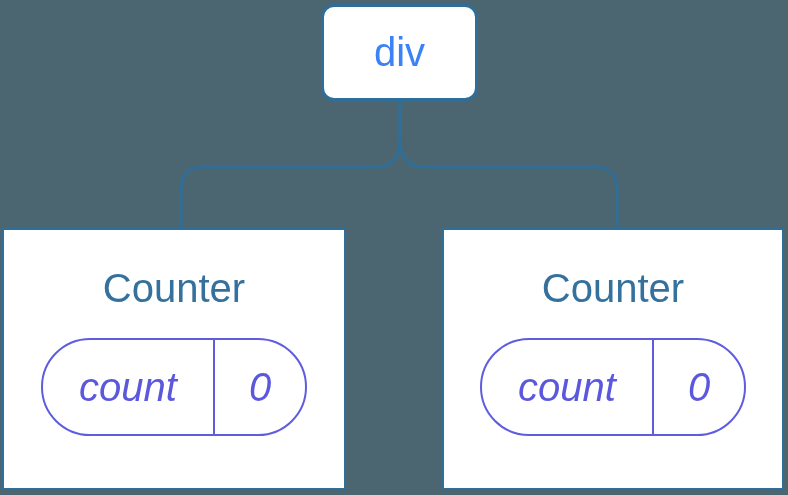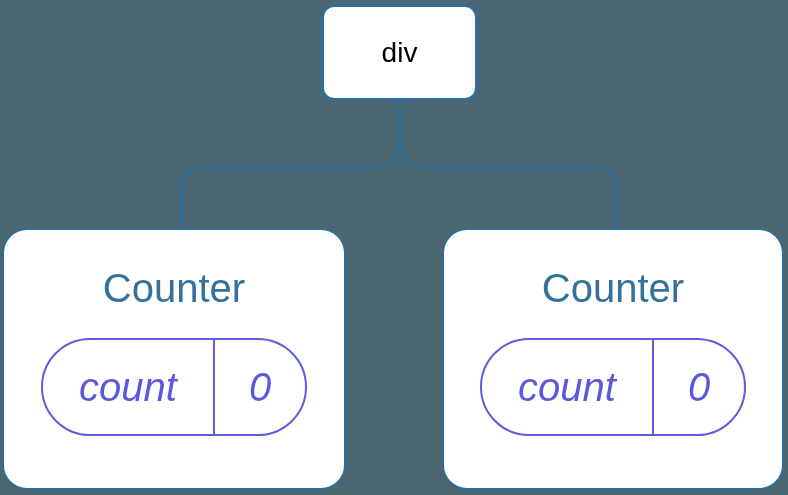--- a/index.html
+++ b/index.html
@@ -25,33 +25,33 @@
     top: 4px;
     width: 157px;
     height: 97px;
     box-sizing: border-box;
     background: #ffffff;
     border: 3px solid #2e6e99;
     border-radius: 13px;
     display: flex;
     align-items: center;
     justify-content: center;
-    font-size: 28px;
+    font-size: 40px;
     font-weight: 500;
-    color: #000000;
+    color: #3b82f6;
   }
   .component-card {
     position: absolute;
     top: 228px;
     width: 344px;
     height: 262px;
     box-sizing: border-box;
     background: #ffffff;
     border: 2.5px solid #2e6e99;
-    border-radius: 25px;
+    border-radius: 2px;
     display: flex;
     flex-direction: column;
     align-items: center;
   }
   .card-left  { left: 2px; }
   .card-right { left: 442px; width: 342px; }
   .component-title {
     margin-top: 34px;
     font-size: 40px;
     font-weight: 500;

